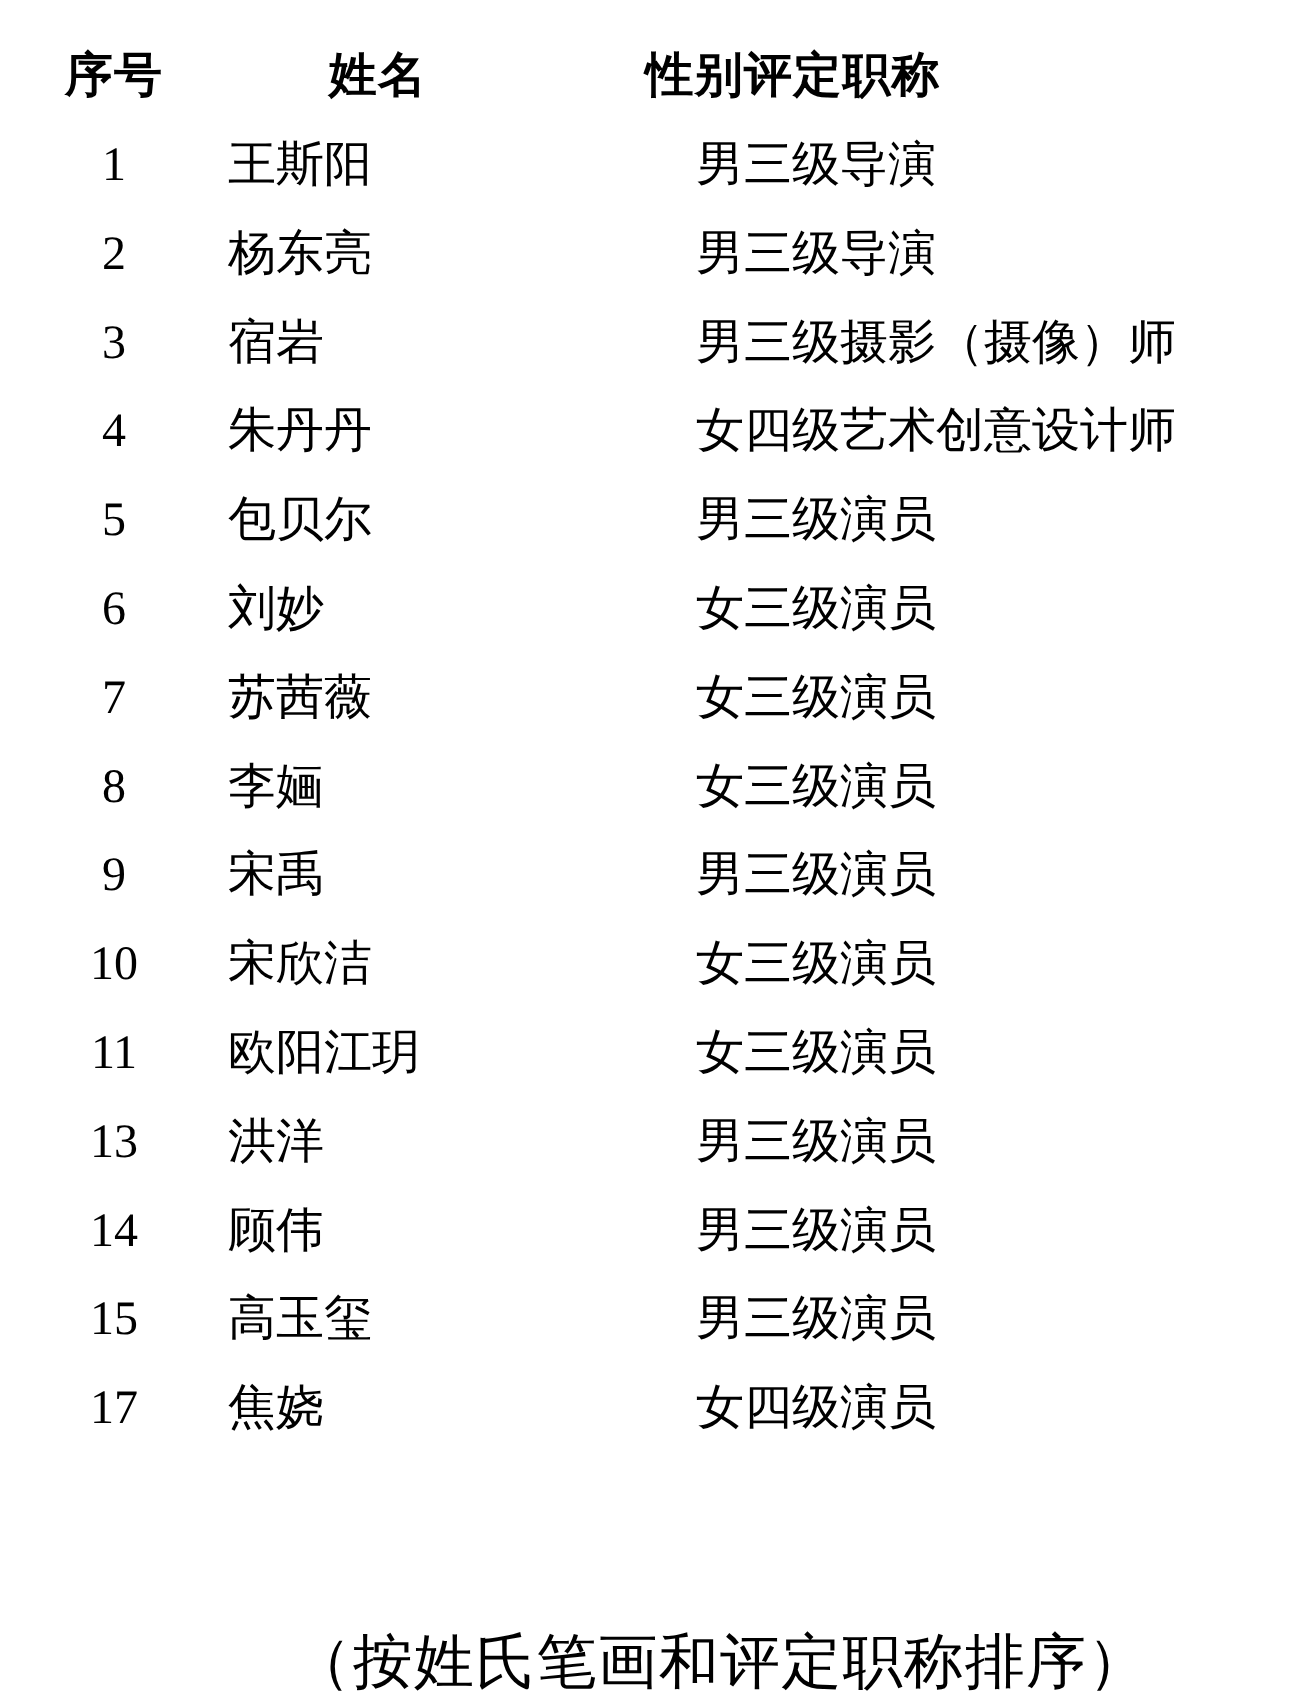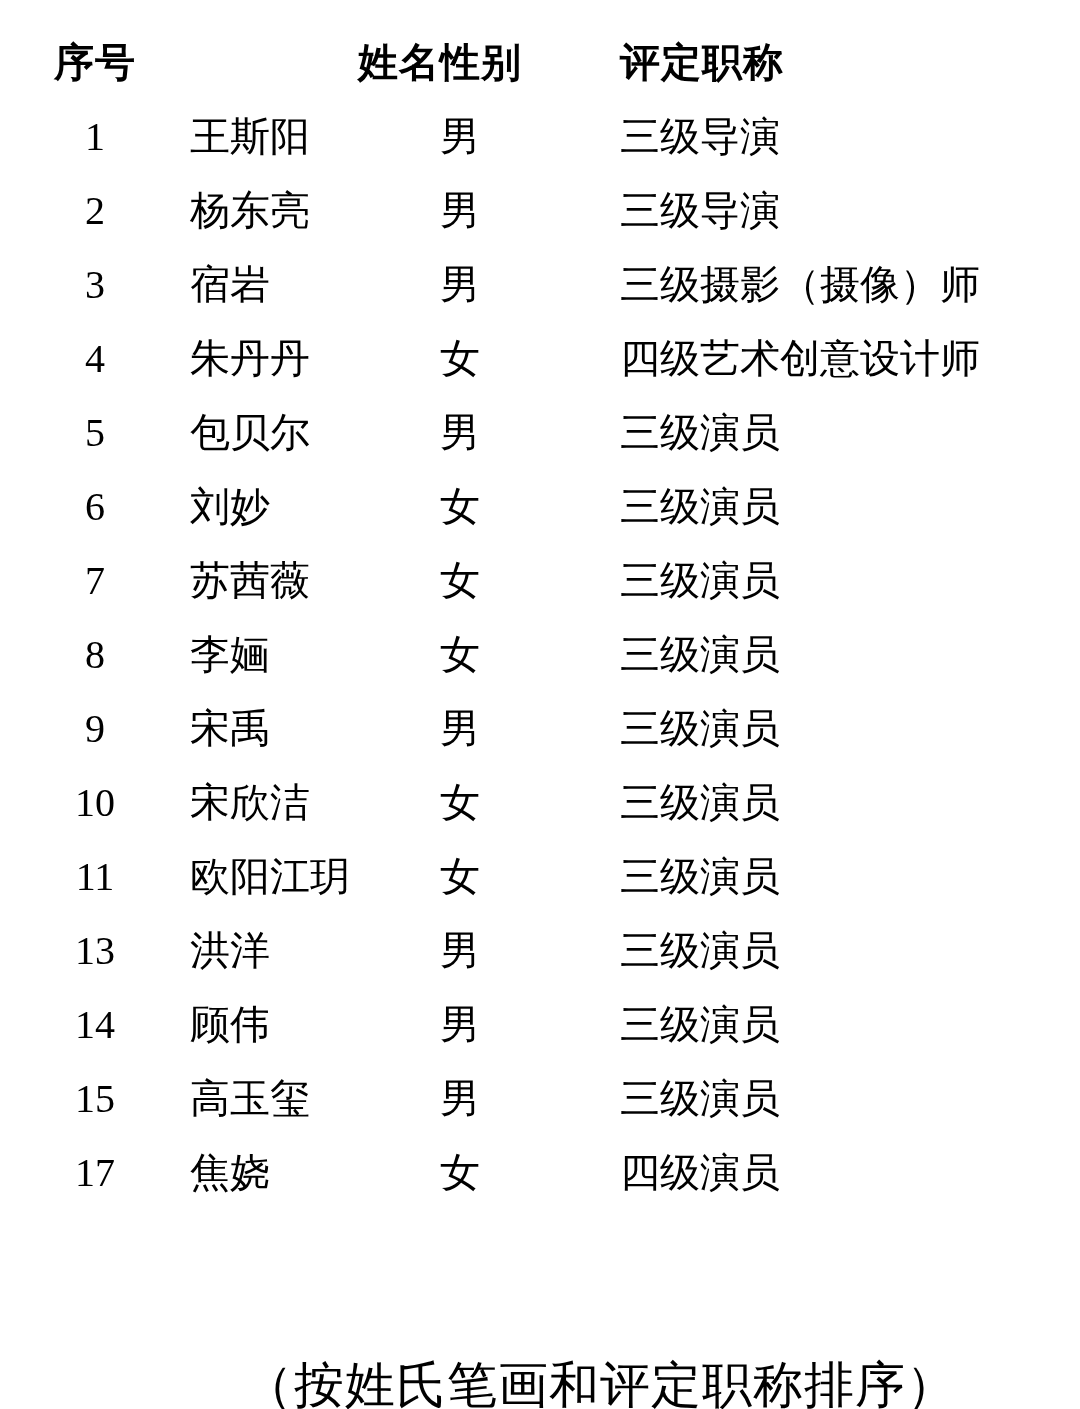--- a/index.html
+++ b/index.html
@@ -43,23 +43,23 @@
     font-size: 40px;
     height: 74px;
     letter-spacing: 1px;
   }
   tbody td {
     font-weight: normal;
     font-size: 40px;
     height: 74px;
   }
   .th-idx, .td-idx { text-align: center; }
-  .th-name { text-align: right; padding-left: 12px; font-family: Liberation Serif, serif; }
+  .th-name { text-align: center; padding-left: 12px; font-family: Liberation Serif, serif; }
   .td-name { text-align: left; padding-left: 14px; font-family: Liberation Serif, serif; }
-  .th-sex, .td-sex { text-align: left; }
+  .th-sex, .td-sex { text-align: right; }
   .th-title { text-align: left; padding-left: 8px; }
   .td-title { text-align: left; padding-left: 8px; }
 
   .td-idx { font-size: 40px; }
 
   .footnote {
     position: absolute;
     left: 0;
     right: 0;
     bottom: 2px;

